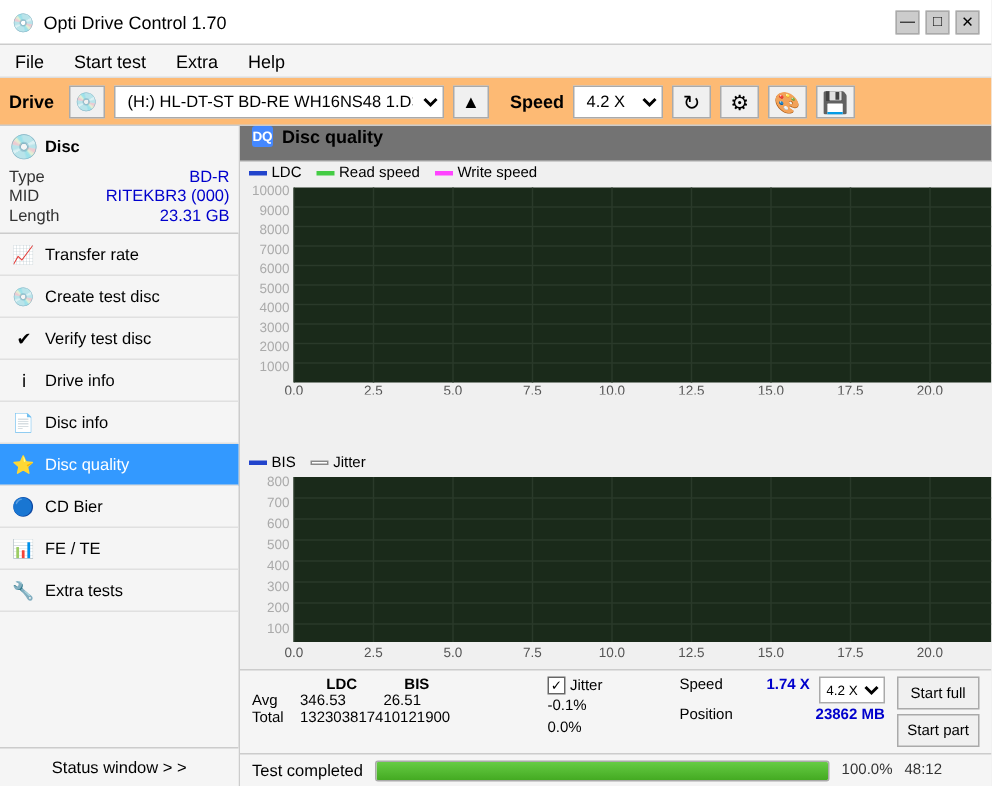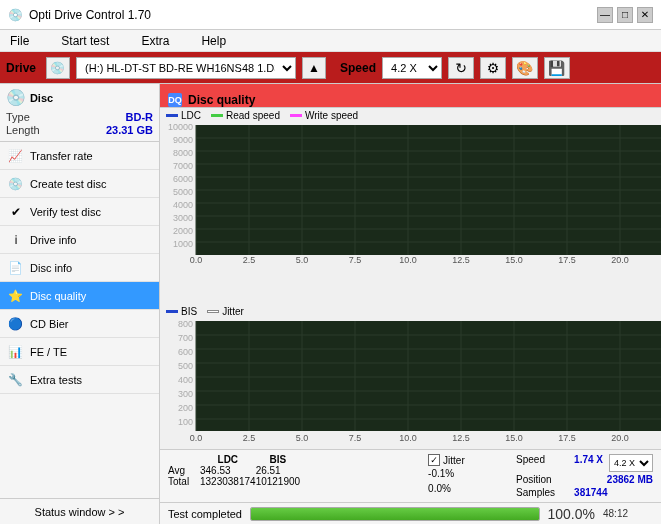--- a/index.html
+++ b/index.html
@@ -20,29 +20,29 @@
     .titlebar-controls { display: flex; gap: 4px; }
     .titlebar-btn { width: 16px; height: 16px; background: #ccc; border: 1px solid #aaa; display: flex; align-items: center; justify-content: center; font-size: 10px; cursor: pointer; }
 
     
     .menubar {
       background: #f5f5f5;
       height: 22px;
       display: flex;
       align-items: center;
       padding: 0 6px;
-      gap: 24px;
+      gap: 12px;
       border-bottom: 1px solid #ddd;
       font-size: 12px;
     }
     .menubar-item { cursor: pointer; padding: 2px 4px; }
 
     
     .drivebar {
-      background: #b91c1c;
+      background: #fdba74;
       height: 32px;
       display: flex;
       align-items: center;
       padding: 0 6px;
       border-bottom: 1px solid #ccc;
       gap: 6px;
     }
     .drive-label { font-weight: bold; font-size: 12px; margin-right: 4px; }
     .drive-select {
       height: 22px;
@@ -95,21 +95,21 @@
       border-bottom: 1px solid #ccc;
       background: #f5f5f5;
     }
     .disc-info-header {
       display: flex; align-items: center; gap: 4px;
       font-weight: bold; font-size: 11px; margin-bottom: 4px;
     }
     .disc-icon { font-size: 16px; }
     .disc-row { display: flex; justify-content: space-between; font-size: 11px; margin: 1px 0; }
     .disc-row-label { color: #333; }
-    .disc-row-value { color: #0000cc; font-weight: bold; }
+    .disc-row-value { color: #0000cc; font-weight: normal; }
     .disc-row-value.data { color: #0000cc; }
     .label-row { display: flex; align-items: center; gap: 4px; margin-top: 2px; }
     .label-input { height: 16px; border: 1px solid #aaa; background: white; flex: 1; font-size: 10px; padding: 0 2px; }
     .label-btn { width: 18px; height: 16px; border: 1px solid #aaa; background: #f0f0f0; display: flex; align-items: center; justify-content: center; font-size: 10px; cursor: pointer; }
 
     
     .sidebar-nav { flex: 1; }
     .nav-item {
       height: 28px;
       display: flex;
@@ -139,24 +139,24 @@
     
     .content-area {
       flex: 1;
       display: flex;
       flex-direction: column;
       background: #f0f0f0;
     }
 
     
     .disc-quality-header {
-      background: #ef4444;
+      background: #737373;
       height: 24px;
       display: flex;
-      align-items: flex-end;
+      align-items: flex-start;
       padding: 0 8px;
       gap: 6px;
       border-bottom: 1px solid #ccc;
       font-weight: bold;
       font-size: 12px;
     }
     .dq-icon { width: 14px; height: 14px; background: #4488ff; border-radius: 2px; display: flex; align-items: center; justify-content: center; color: white; font-size: 9px; font-weight: bold; }
 
     
     .stats-area {
@@ -197,21 +197,21 @@
       height: 14px;
       border: 1px solid #aaa;
       background: #fff;
       border-radius: 2px;
       overflow: hidden;
     }
     .progress-bar-inner {
       height: 100%;
       background: linear-gradient(to bottom, #66cc44, #44aa22);
     }
-    .progress-text { font-size: 14px; color: #333; }
+    .progress-text { font-size: 10px; color: #333; }
     .time-text { font-size: 10px; color: #333; min-width: 50px; text-align: left; }
   </style>
 </head>
 <body>
 
 <div class="titlebar">
   <div class="titlebar-left">
     <span>💿</span>
     <span>Opti Drive Control 1.70</span>
   </div>
@@ -251,20 +251,24 @@
   <div class="sidebar">
 
     <div class="disc-info-panel">
       <div class="disc-info-header">
         <span class="disc-icon">💿</span>
         <span>Disc</span>
       </div>
       <div class="disc-row">
         <span class="disc-row-label">Type</span>
         <span class="disc-row-value">BD-R</span>
+      </div>
+      <div class="disc-row">
+        <span class="disc-row-label">MID</span>
+        <span class="disc-row-value">RITEKBR3 (000)</span>
       </div>
       <div class="disc-row">
         <span class="disc-row-label">Length</span>
         <span class="disc-row-value">23.31 GB</span>
       </div>
     </div>
 
     <div class="sidebar-nav">
       <div class="nav-item">
         <span class="nav-icon">📈</span>
@@ -506,26 +510,26 @@
             <span style="min-width:52px;">Speed</span>
             <span style="color:#0000cc;font-weight:bold;">1.74 X</span>
             <select style="height:18px;font-size:9px;border:1px solid #aaa;background:white;">
               <option>4.2 X</option>
             </select>
           </div>
           <div style="display:flex;gap:6px;justify-content:space-between;">
             <span style="min-width:52px;">Position</span>
             <span style="color:#0000cc;font-weight:bold;">23862 MB</span>
           </div>
-          <div style="display:flex;gap:6px;">
-            <span style="min-width:52px;">Samples</span>
-            <span style="color:#0000cc;font-weight:bold;">381744</span>
-          </div>
         </div>
 
+        <div class="action-buttons">
+          <button class="action-btn">Start full</button>
+          <button class="action-btn">Start part</button>
+        </div>
       </div>
     </div>
 
     <div class="progress-area">
       <span>Test completed</span>
       <div class="progress-bar-outer">
         <div class="progress-bar-inner" style="width:100%;"></div>
       </div>
       <span class="progress-text">100.0%</span>
       <span class="time-text">48:12</span>

